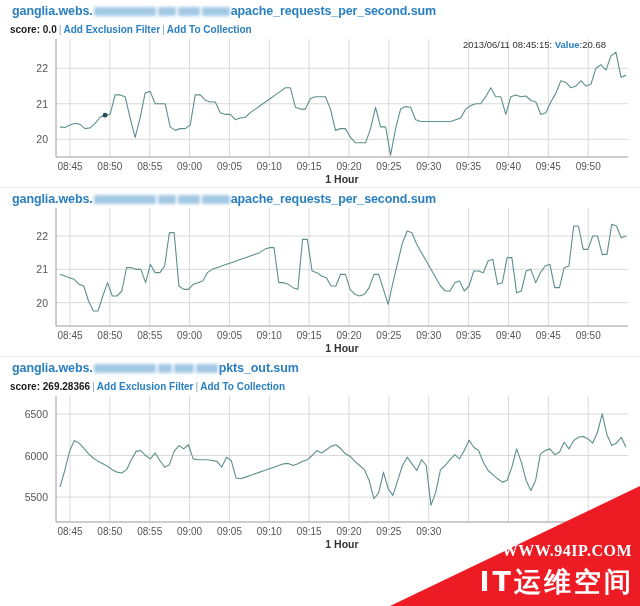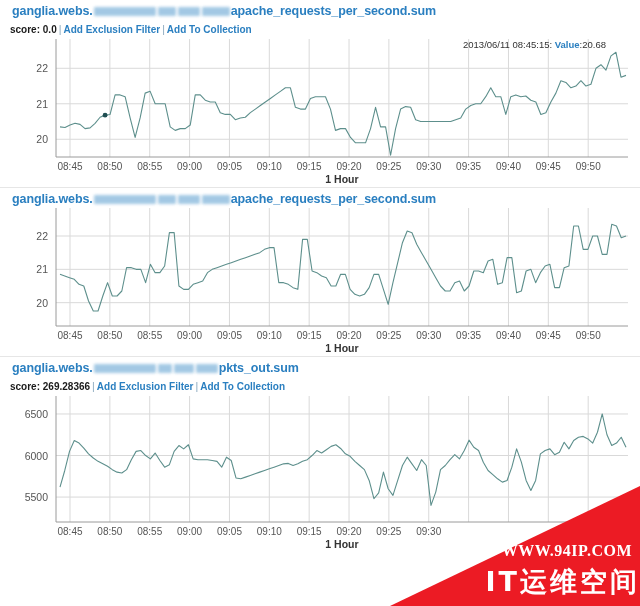--- a/index.html
+++ b/index.html
@@ -88,21 +88,21 @@
     color: #ffffff;
     font-family: "Liberation Serif", serif;
     font-weight: bold;
     font-size: 16px;
     letter-spacing: 0.5px;
     white-space: nowrap;
     margin-top: 8px;
   }
   #watermark .wm-cn {
     position: absolute;
-    right: 0; bottom: 6px;
+    right: 6px; bottom: 6px;
     color: #ffffff;
     font-family: "DejaVu Sans", sans-serif;
     font-weight: bold;
     font-size: 27px;
     letter-spacing: 3px;
     white-space: nowrap;
   }
 </style>
 </head>
 <body>

